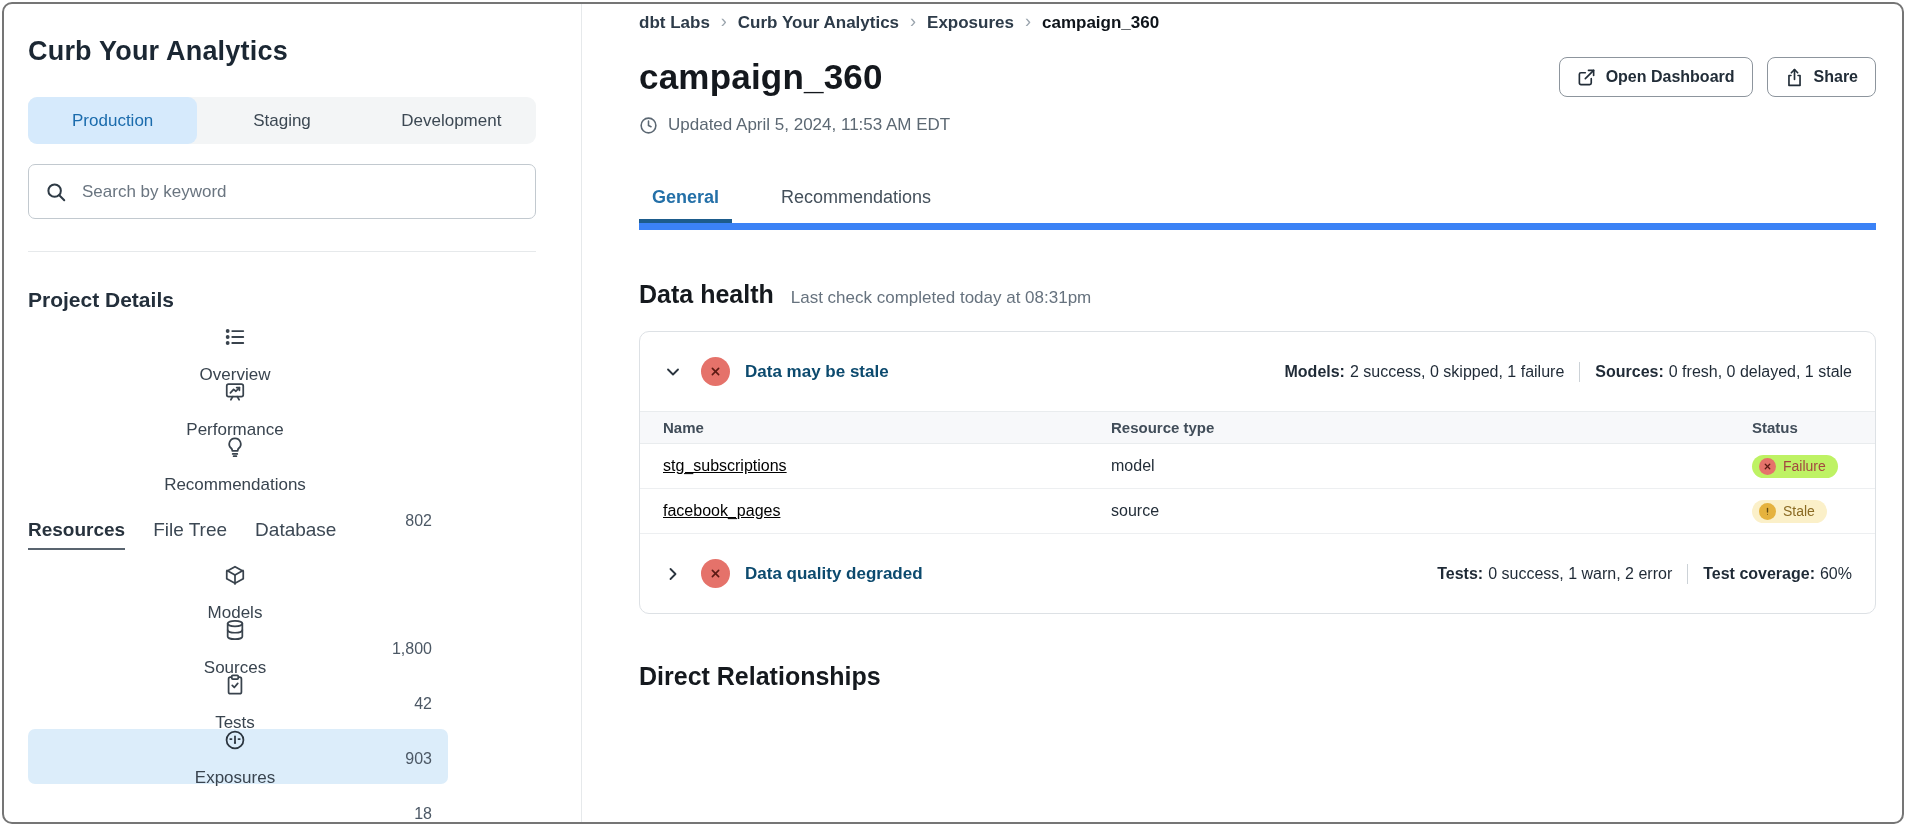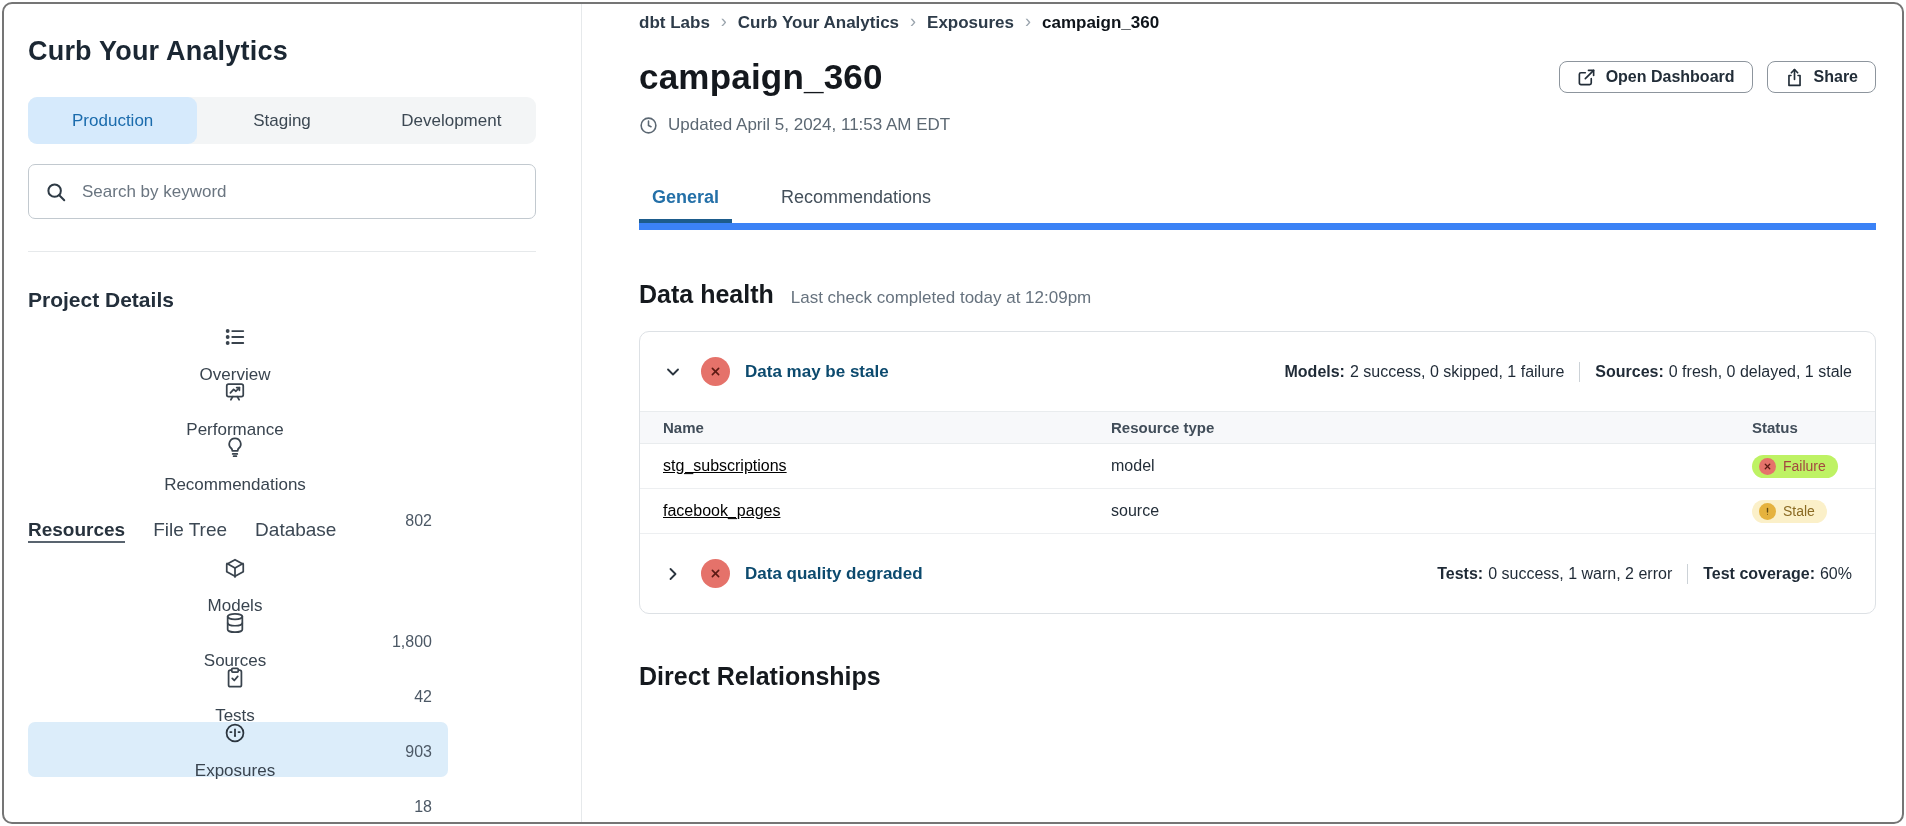--- a/index.html
+++ b/index.html
@@ -18,33 +18,33 @@
   .search input::placeholder { color:#6a7580; }
   .side-divider { margin:32px 0 0; border:none; border-top:1px solid #e6e9eb; width:508px; }
   .side-heading { margin:36px 0 0; font-size:21px; font-weight:700; color:#232f3b; }
   .nav { list-style:none; margin:14px 0 0; padding:0; width:420px; }
   .nav li { height:55px; display:flex; align-items:center; gap:17px; padding:0 16px 0 10px; border-radius:7px; font-size:17px; color:#39444f; cursor:pointer;flex-direction:column; }
   .nav li.active { background:#dcedfa; }
   .nav .count { margin-left:auto; font-size:16px; color:#4c5865; }
   .icon { display:inline-flex; flex:0 0 auto; }
   .icon svg { display:block; }
   .res-tabs { margin-top:28px; display:flex; gap:28px; font-size:19px; color:#3c4854; }
-  .res-tab { cursor:pointer; border-bottom:2px solid transparent; }
+  .res-tab { padding-bottom:7px; cursor:pointer; border-bottom:2px solid transparent; }
   .res-tab.active { color:#27323d; font-weight:700; border-bottom:2px solid #59646f; }
 
   
   .main { flex:1; padding:8px 26px 0 57px; overflow:hidden; }
   .breadcrumb { display:flex; align-items:center; gap:11px; font-size:17px; font-weight:700; color:#2d3b49; }
   .crumb { cursor:pointer; }
   .crumb.current { color:#0e141a; cursor:default; }
   .crumb-sep { color:#9aa4ad; font-size:18px; font-weight:400; transform:translateY(-1px); }
   .title-row { margin-top:24px; display:flex; align-items:center; }
   .page-title { font-size:35px; font-weight:700; color:#14181d; margin:0; letter-spacing:.2px; }
   .actions { margin-left:auto; display:flex; gap:14px; }
-  .btn { display:inline-flex; align-items:center; gap:10px; height:32px; padding:0 17px; border:1px solid #8d959d; border-radius:8px; background:#fff; font-size:16px; font-weight:700; color:#222d38; cursor:pointer; font-family:"Liberation Sans", sans-serif; }
+  .btn { display:inline-flex; align-items:center; gap:10px; height:40px; padding:0 17px; border:1px solid #8d959d; border-radius:8px; background:#fff; font-size:16px; font-weight:700; color:#222d38; cursor:pointer; font-family:"Liberation Sans", sans-serif; }
   .updated { margin-top:18px; display:flex; align-items:center; gap:10px; font-size:17px; color:#5c6873; }
   .tabs { margin-top:52px; display:flex; gap:36px; border-bottom:7px solid #3b82f6; }
   .tab { padding:0 13px 15px; font-size:18px; color:#44505b; cursor:pointer; }
   .tab.active { color:#2470a8; font-weight:700; box-shadow:inset 0 -4px 0 #1d5c8c; }
   .health-head { margin-top:50px; display:flex; align-items:baseline; gap:17px; }
   .section-title { font-size:25px; font-weight:700; color:#15191e; margin:0; }
   .health-sub { font-size:17px; color:#66727e; }
   .card { margin-top:22px; border:1px solid #dde1e5; border-radius:10px; background:#fff; }
   .group-row { height:79px; display:flex; align-items:center; padding:0 23px; cursor:pointer; }
   .chev { color:#2b353f; display:inline-flex; }
@@ -239,21 +239,21 @@
       <span>Updated April 5, 2024, 11:53 AM EDT</span>
     </div>
 
     <div class="tabs">
       <span class="tab active">General</span>
       <span class="tab">Recommendations</span>
     </div>
 
     <div class="health-head">
       <h2 class="section-title">Data health</h2>
-      <span class="health-sub">Last check completed today at 12:09pm</span>
+      <span class="health-sub">Last check completed today at 08:31pm</span>
     </div>
 
     <div class="card">
 
       <div class="group-row">
         <span class="chev icon">
           <svg width="20" height="20" viewBox="0 0 24 24" fill="none" stroke="#2b353f" stroke-width="2.2" stroke-linecap="round" stroke-linejoin="round">
               <polyline points="6 9 12 15 18 9"></polyline>
             </svg>
         </span>

